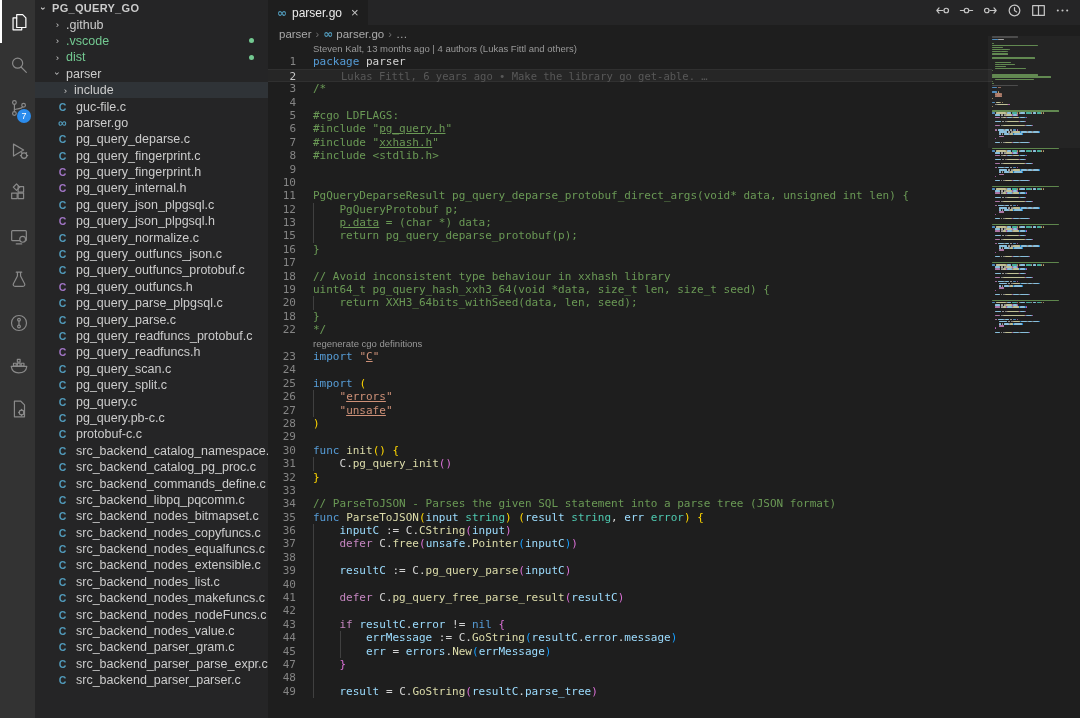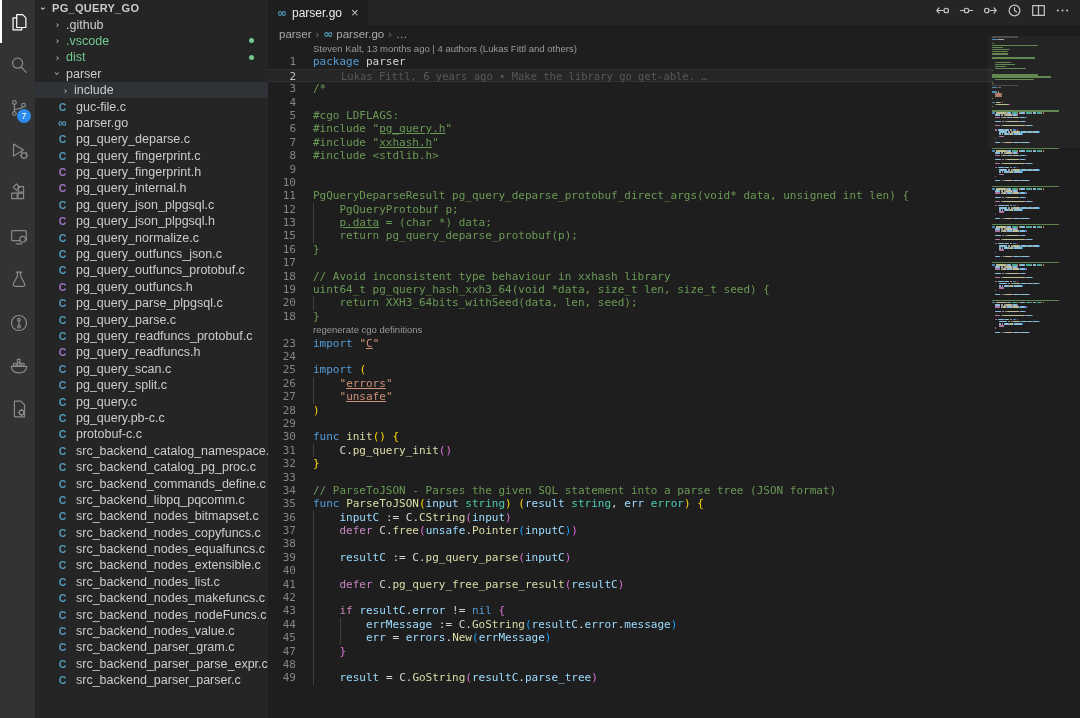--- a/index.html
+++ b/index.html
@@ -388,20 +388,21 @@
         <div class="cl"><span class="num">11</span><span style="margin-left: 0px;"><span class="com">PgQueryDeparseResult pg_query_deparse_protobuf_direct_args(void* data, unsigned int len) {</span></span></div>
         <div class="cl"><span class="num">12</span><i class="guide" style="left: 45px;"></i><span style="margin-left: 26.5px;"><span class="com">PgQueryProtobuf p;</span></span></div>
         <div class="cl"><span class="num">13</span><i class="guide" style="left: 45px;"></i><span style="margin-left: 26.5px;"><span class="comu">p.data</span><span class="com"> = (char *) data;</span></span></div>
         <div class="cl"><span class="num">15</span><i class="guide" style="left: 45px;"></i><span style="margin-left: 26.5px;"><span class="com">return pg_query_deparse_protobuf(p);</span></span></div>
         <div class="cl"><span class="num">16</span><span style="margin-left: 0px;"><span class="com">}</span></span></div>
         <div class="cl"><span class="num">17</span><span style="margin-left: 0px;"></span></div>
         <div class="cl"><span class="num">18</span><span style="margin-left: 0px;"><span class="com">// Avoid inconsistent type behaviour in xxhash library</span></span></div>
         <div class="cl"><span class="num">19</span><span style="margin-left: 0px;"><span class="com">uint64_t pg_query_hash_xxh3_64(void *data, size_t len, size_t seed) {</span></span></div>
         <div class="cl"><span class="num">20</span><i class="guide" style="left: 45px;"></i><span style="margin-left: 26.5px;"><span class="com">return XXH3_64bits_withSeed(data, len, seed);</span></span></div>
         <div class="cl"><span class="num">18</span><span style="margin-left: 0px;"><span class="com">}</span></span></div>
+        <div class="cl"><span class="num">22</span><span style="margin-left: 0px;"><span class="com">*/</span></span></div>
         <div class="cl lens-row">regenerate cgo definitions</div>
         <div class="cl"><span class="num">23</span><span style="margin-left: 0px;"><span class="kw">import</span><span class="fg"> </span><span class="str">"</span><span class="stru">C</span><span class="str">"</span></span></div>
         <div class="cl"><span class="num">24</span><span style="margin-left: 0px;"></span></div>
         <div class="cl"><span class="num">25</span><span style="margin-left: 0px;"><span class="kw">import</span><span class="fg"> </span><span class="br1">(</span></span></div>
         <div class="cl"><span class="num">26</span><i class="guide" style="left: 45px;"></i><span style="margin-left: 26.5px;"><span class="str">"</span><span class="stru">errors</span><span class="str">"</span></span></div>
         <div class="cl"><span class="num">27</span><i class="guide" style="left: 45px;"></i><span style="margin-left: 26.5px;"><span class="str">"</span><span class="stru">unsafe</span><span class="str">"</span></span></div>
         <div class="cl"><span class="num">28</span><span style="margin-left: 0px;"><span class="br1">)</span></span></div>
         <div class="cl"><span class="num">29</span><span style="margin-left: 0px;"></span></div>
         <div class="cl"><span class="num">30</span><span style="margin-left: 0px;"><span class="kw">func</span><span class="fg"> </span><span class="fn">init</span><span class="br1">()</span><span class="fg"> </span><span class="br1">{</span></span></div>
         <div class="cl"><span class="num">31</span><i class="guide" style="left: 45px;"></i><span style="margin-left: 26.5px;"><span class="fg">C</span><span class="fg">.</span><span class="fn">pg_query_init</span><span class="br2">()</span></span></div>

